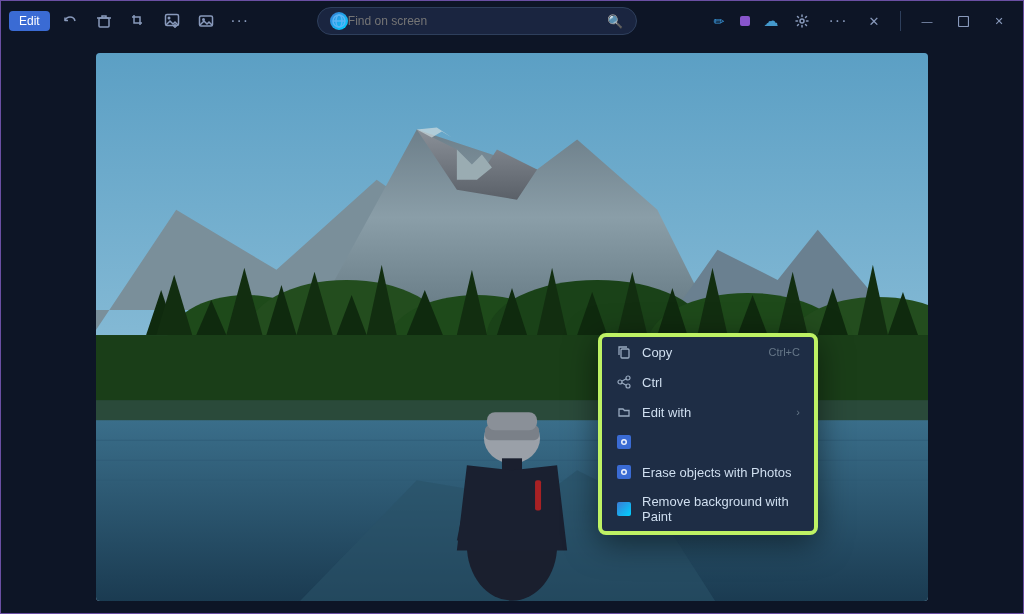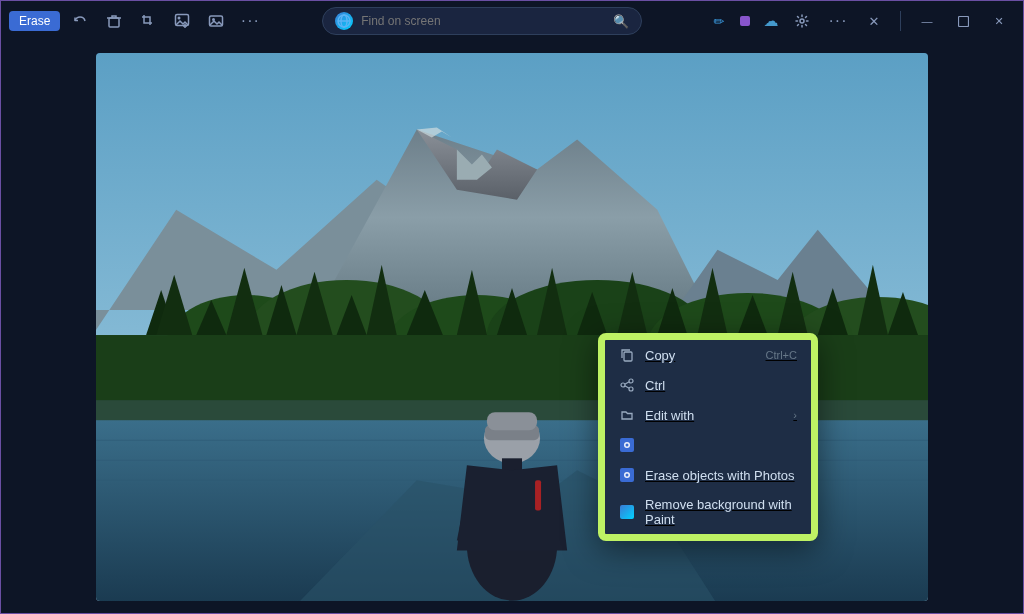--- a/index.html
+++ b/index.html
@@ -69,21 +69,20 @@
     }
 
     
     .browser-bar {
       display: flex;
       align-items: center;
       background: #1a2540;
       border: 1px solid #2e3f5c;
       border-radius: 20px;
       padding: 4px 12px;
-      gap: 8px;
       min-width: 320px;
     }
 
     .browser-logo {
       width: 18px;
       height: 18px;
       background: linear-gradient(135deg, #3a7bd5, #00d2ff);
       border-radius: 50%;
       flex-shrink: 0;
       display: flex;
@@ -188,27 +187,26 @@
       position: relative;
       background: #1a3a5c;
     }
 
     
     .context-menu {
       position: absolute;
       top: 280px;
       right: 110px;
       background: #1e2d45;
-      border: 7px solid #bef264;
+      border: 4px solid #bef264;
       border-radius: 8px;
       width: 220px;
       box-shadow: 0 8px 32px rgba(0,0,0,0.5);
       overflow: hidden;
       z-index: 100;
-      text-decoration: underline;
     }
 
     .context-menu-item {
       display: flex;
       align-items: center;
       padding: 7px 14px;
       gap: 10px;
       cursor: pointer;
       color: #d0dff0;
       font-size: 13px;
@@ -255,21 +253,21 @@
       width: 100%; height: 100%;
     }
   </style>
 </head>
 <body>
 
 <div class="app-window">
 
   <div class="titlebar">
     <div class="titlebar-left">
-      <button class="edit-btn">Erase</button>
+      <button class="edit-btn">Edit</button>
       <div class="titlebar-icon">
         <svg width="16" height="16" viewBox="0 0 16 16" fill="none">
           <path d="M3 7.5C3 7.5 4.5 4 8 4c2.5 0 4.5 1.5 5 4" stroke="#8899bb" stroke-width="1.5" fill="none"></path>
           <path d="M3 4.5v3h3" stroke="#8899bb" stroke-width="1.5" fill="none" stroke-linejoin="round"></path>
         </svg>
       </div>
       <div class="titlebar-icon">
         <svg width="16" height="16" viewBox="0 0 16 16" fill="none">
           <rect x="3" y="5" width="10" height="9" rx="1" stroke="#8899bb" stroke-width="1.5"></rect>
           <path d="M1 5h14M6 5V3h4v2" stroke="#8899bb" stroke-width="1.5"></path>

